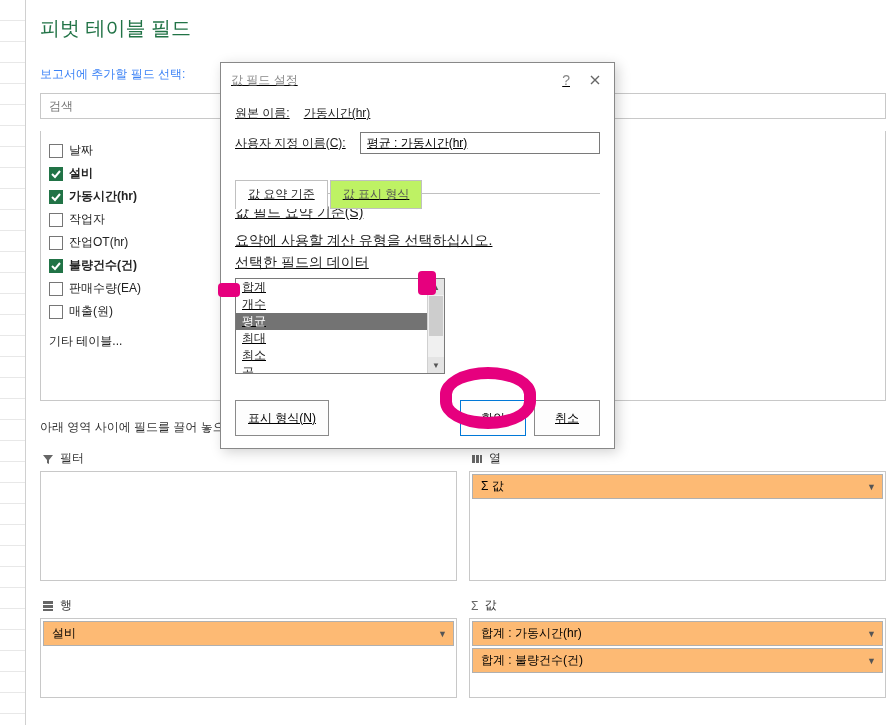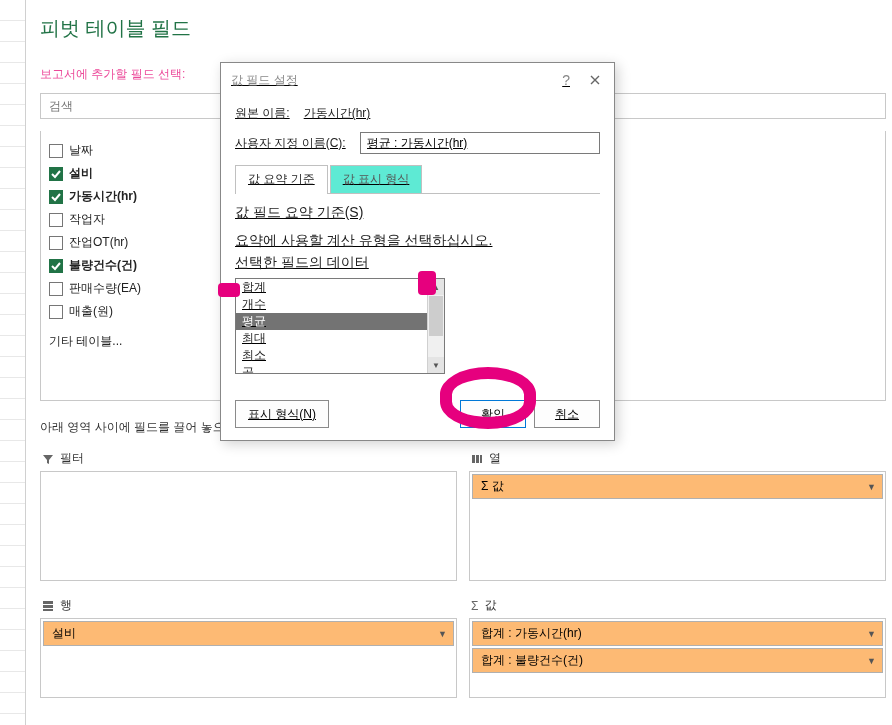--- a/index.html
+++ b/index.html
@@ -5,21 +5,21 @@
 * { box-sizing: border-box; margin: 0; padding: 0; font-family: "Malgun Gothic", "Segoe UI", sans-serif; }
 body { background: #fff; width: 892px; height: 725px; position: relative; overflow: hidden; }
 
 
 .sheet-col { position: absolute; left: 0; top: 0; width: 26px; height: 725px; border-right: 1px solid #d0d0d0; }
 .sheet-col .cell { height: 21px; border-bottom: 1px solid #e8e8e8; }
 
 
 .panel { position: absolute; left: 40px; top: 15px; right: 6px; bottom: 0; }
 .panel-title { font-size: 20px; color: #217346; font-weight: 400; margin-bottom: 24px; }
-.panel-sub { font-size: 12px; color: #ec4899; margin-bottom: 10px; }
+.panel-sub { font-size: 12px; color: #3b82f6; margin-bottom: 10px; }
 
 .search-box { width: 100%; height: 26px; border: 1px solid #c8c8c8; padding: 4px 8px; font-size: 12px; color: #888; margin-bottom: 12px; }
 
 .field-list { border: 1px solid #c8c8c8; border-top: none; padding: 8px 6px; height: 270px; }
 .field-item { display: flex; align-items: center; padding: 3px 2px; font-size: 12px; color: #222; gap: 6px; }
 .field-item.bold { font-weight: bold; }
 .chk { width: 14px; height: 14px; border: 1px solid #767676; display: inline-flex; align-items: center; justify-content: center; background: #fff; }
 .chk.on { background: #217346; border-color: #217346; }
 .chk.on svg { display: block; }
 .chk svg { display: none; }
@@ -39,34 +39,34 @@
 .dlg-title { display: flex; align-items: center; padding: 8px 10px; font-size: 12px; color: #888; }
 .dlg-title .sp { flex: 1; }
 .dlg-title .help { font-size: 14px; color: #888; margin-right: 16px; cursor: pointer; }
 .dlg-title .xbtn { width: 18px; height: 18px; display: inline-flex; align-items: center; justify-content: center; cursor: pointer; }
 .dlg-body { padding: 8px 14px 14px; font-size: 12px; color: #222; }
 .row { display: flex; align-items: center; margin-bottom: 10px; gap: 14px; }
 .row .lbl { color: #222; }
 .row input.txt { flex: 1; height: 22px; border: 1px solid #7a7a7a; padding: 2px 6px; font-size: 12px; }
 
 .tabs { display: flex; border-bottom: 1px solid #c0c0c0; margin-bottom: 10px; }
-.tab { padding: 5px 12px; font-size: 12px; border: 1px solid #c0c0c0; border-bottom: none; background: #fff; margin-right: 2px; cursor: pointer; position: relative; top: 1px; }
-.tab.inactive { background: #5eead4; color: #555; border-bottom: 1px solid #c0c0c0; }
+.tab { padding: 5px 12px; font-size: 12px; border: 1px solid #c0c0c0; border-bottom: none; background: #fff; margin-right: 2px; cursor: pointer; position: relative; top: 16px; }
+.tab.inactive { background: #bef264; color: #555; border-bottom: 1px solid #c0c0c0; }
 
 .instr { font-size: 14px; margin-bottom: 4px; }
 .listbox { border: 1px solid #7a7a7a; height: 96px; overflow: hidden; position: relative; margin-top: 6px; }
 .listbox .opt { padding: 1px 6px; font-size: 12px; line-height: 15px; }
 .listbox .opt.sel { background: #737373; color: #fff; }
 .listbox .sbar { position: absolute; right: 0; top: 0; width: 17px; height: 100%; background: #f0f0f0; border-left: 1px solid #d0d0d0; }
 .listbox .sbar .arr { height: 16px; background: #e4e4e4; display: flex; align-items: center; justify-content: center; font-size: 8px; color: #555; }
 .listbox .sbar .thumb { height: 40px; background: #cdcdcd; margin: 1px; }
 
 .dlg-footer { display: flex; padding: 12px 14px; align-items: center; }
 .dlg-footer .sp { flex: 1; }
-.btn { min-width: 66px; height: 28px; border: 1px solid #8a8a8a; background: #fdfdfd; font-size: 12px; cursor: pointer; padding: 0 12px; }
+.btn { min-width: 66px; height: 36px; border: 1px solid #8a8a8a; background: #fdfdfd; font-size: 12px; cursor: pointer; padding: 0 12px; }
 .btn + .btn { margin-left: 8px; }
 .btn.primary { border: 1px solid #0078d7; }
 
 
 .annot { position: absolute; pointer-events: none; }
 .annot-circle { border: 12px solid #e6007e; border-radius: 50% / 44%; width: 96px; height: 62px; }
 .annot-bar { background: #e6007e; border-radius: 4px; }
 
 .ico { width: 12px; height: 12px; }
 </style>

